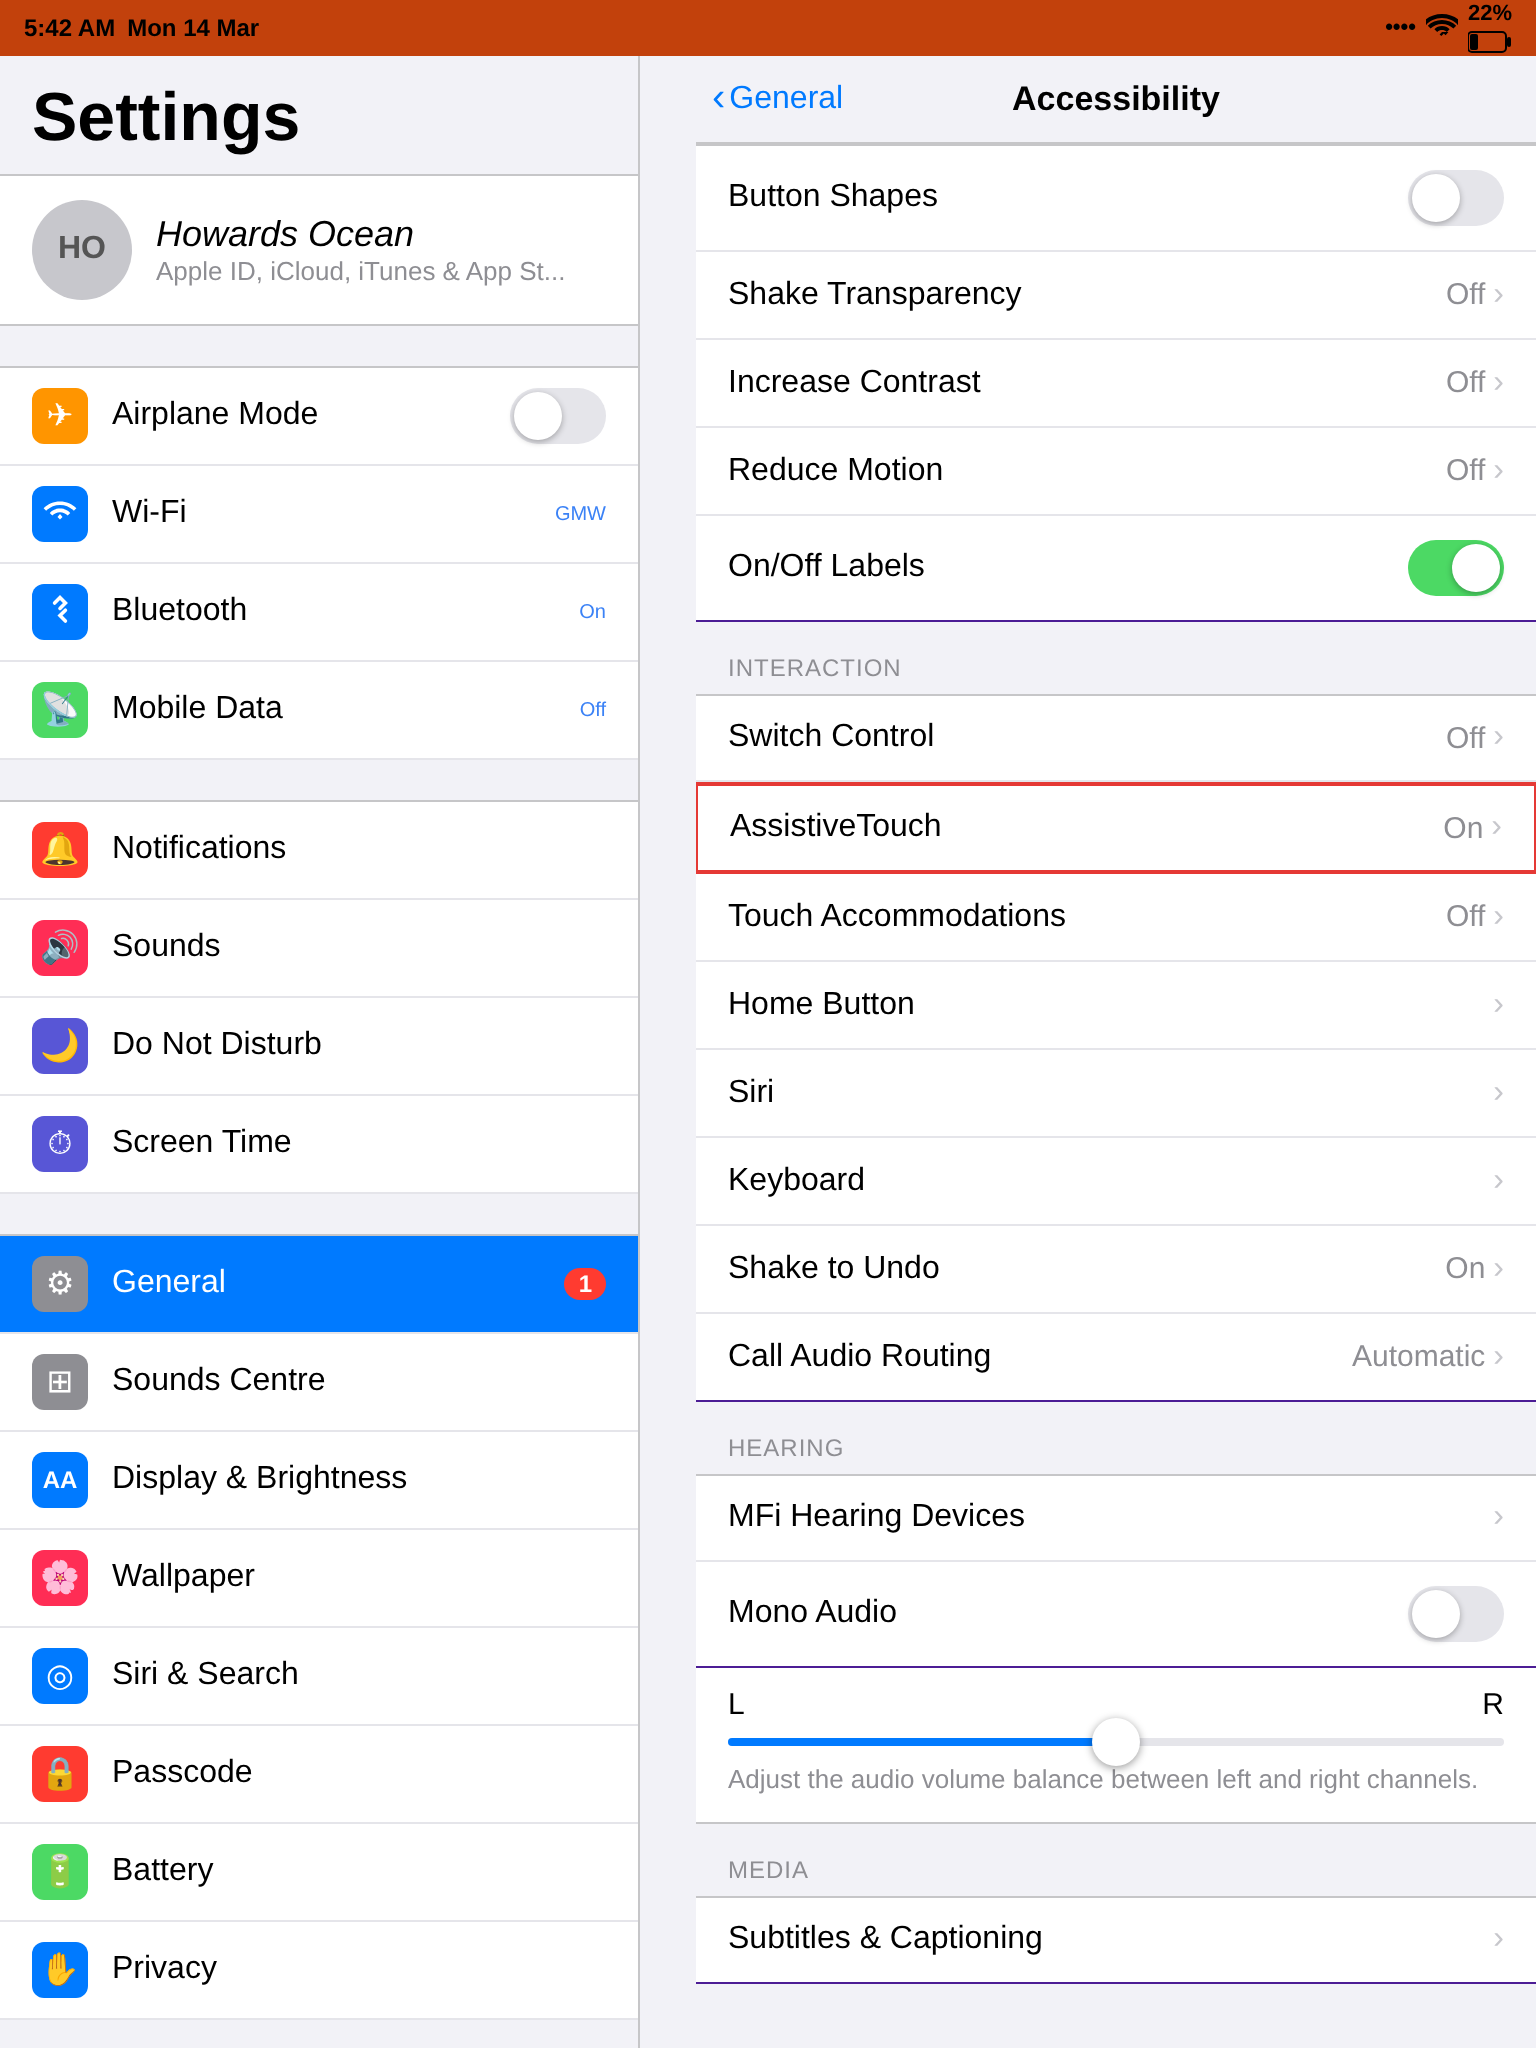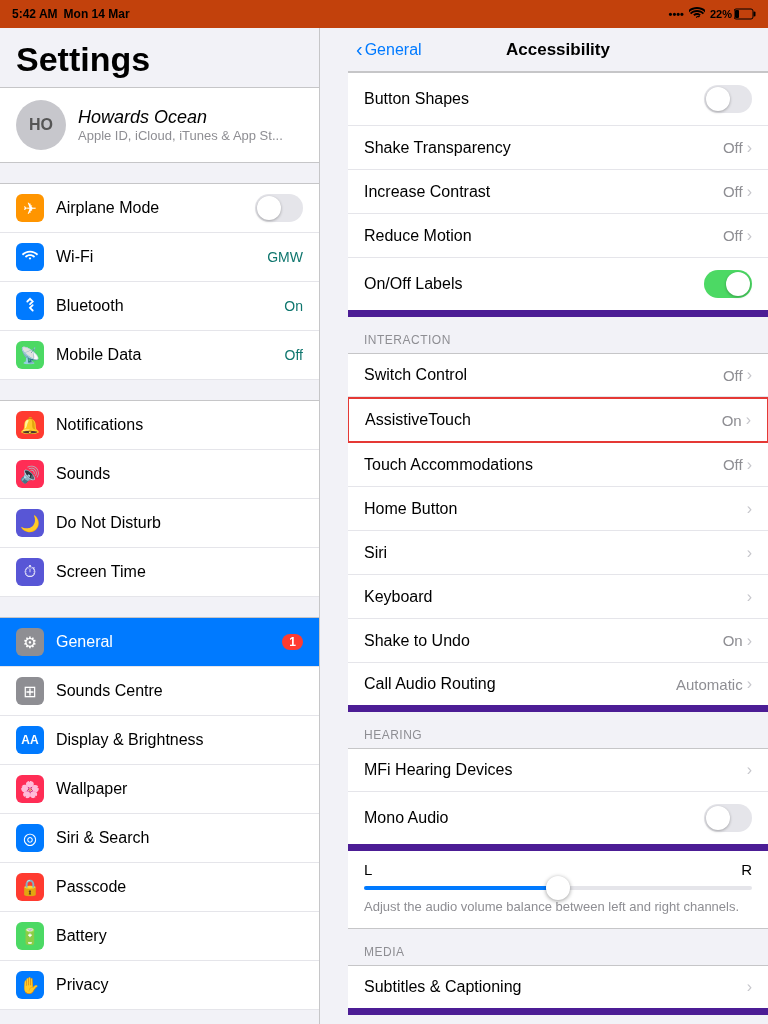--- a/index.html
+++ b/index.html
@@ -109,22 +109,22 @@
       font-size: 16px;
       color: #fff;
     }
     .item-label {
       font-size: 16px;
       color: #000;
       margin-left: 12px;
       flex: 1;
     }
     .item-value {
-      font-size: 14px;
-      color: #0f766e;
+      font-size: 10px;
+      color: #3b82f6;
     }
     .item-badge {
       background: #ff3b30;
       color: #fff;
       border-radius: 10px;
       font-size: 12px;
       font-weight: 600;
       padding: 1px 7px;
       min-width: 20px;
       text-align: center;
@@ -227,21 +227,21 @@
     }
     .panel-chevron {
       color: #c7c7cc;
       font-size: 16px;
     }
 
     .panel-group {
       margin-bottom: 0;
     }
     .panel-group .panel-item:first-child { border-top: 1px solid #c6c6c8; }
-    .panel-group .panel-item:last-child { border-bottom: 7px solid #4c1d95; }
+    .panel-group .panel-item:last-child { border-bottom: 1px solid #4c1d95; }
 
     
     .hearing-balance {
       background: #fff;
       padding: 10px 16px 12px;
       border-bottom: 1px solid #c6c6c8;
     }
     .balance-lr {
       display: flex;
       justify-content: space-between;
@@ -291,21 +291,21 @@
     <span>5:42 AM</span>
     <span>Mon 14 Mar</span>
   </div>
   <div class="status-bar-right">
     <span style="font-size:11px;">••••</span>
     <span>
       <svg width="16" height="12" viewBox="0 0 16 12">
           <path d="M8 3C5.2 3 2.7 4.1 0.9 5.9L2.3 7.3C3.7 5.9 5.7 5 8 5s4.3.9 5.7 2.3l1.4-1.4C13.3 4.1 10.8 3 8 3zm0-3C4 0 .4 1.6-1.5 4.3l1.4 1.4C1.6 3.5 4.6 2 8 2s6.4 1.5 8.1 3.7l1.4-1.4C15.6 1.6 12 0 8 0zm0 6c-1.5 0-2.8.6-3.8 1.6L5.6 9c.7-.7 1.5-1 2.4-1s1.7.3 2.4 1l1.4-1.4C10.8 6.6 9.5 6 8 6zm0 3L8 9l-1.2 1.2.9.8 1.2-1.2.9.8L11.2 9 8 9z" fill="#000"></path>
         </svg>
     </span>
-    <span style="font-size:11px; display:flex; align-items:center; gap:2px;">
+    <span style="font-size:11px; display:flex; align-items:center; gap:2px;flex-direction:column;">
       <span>22%</span>
       <svg width="22" height="12" viewBox="0 0 22 12">
           <rect x="0" y="1" width="19" height="10" rx="2" fill="none" stroke="#000" stroke-width="1"></rect>
           <rect x="19.5" y="3.5" width="2" height="5" rx="1" fill="#000"></rect>
           <rect x="1" y="2" width="4" height="8" rx="1" fill="#000"></rect>
         </svg>
     </span>
   </div>
 </div>
 

